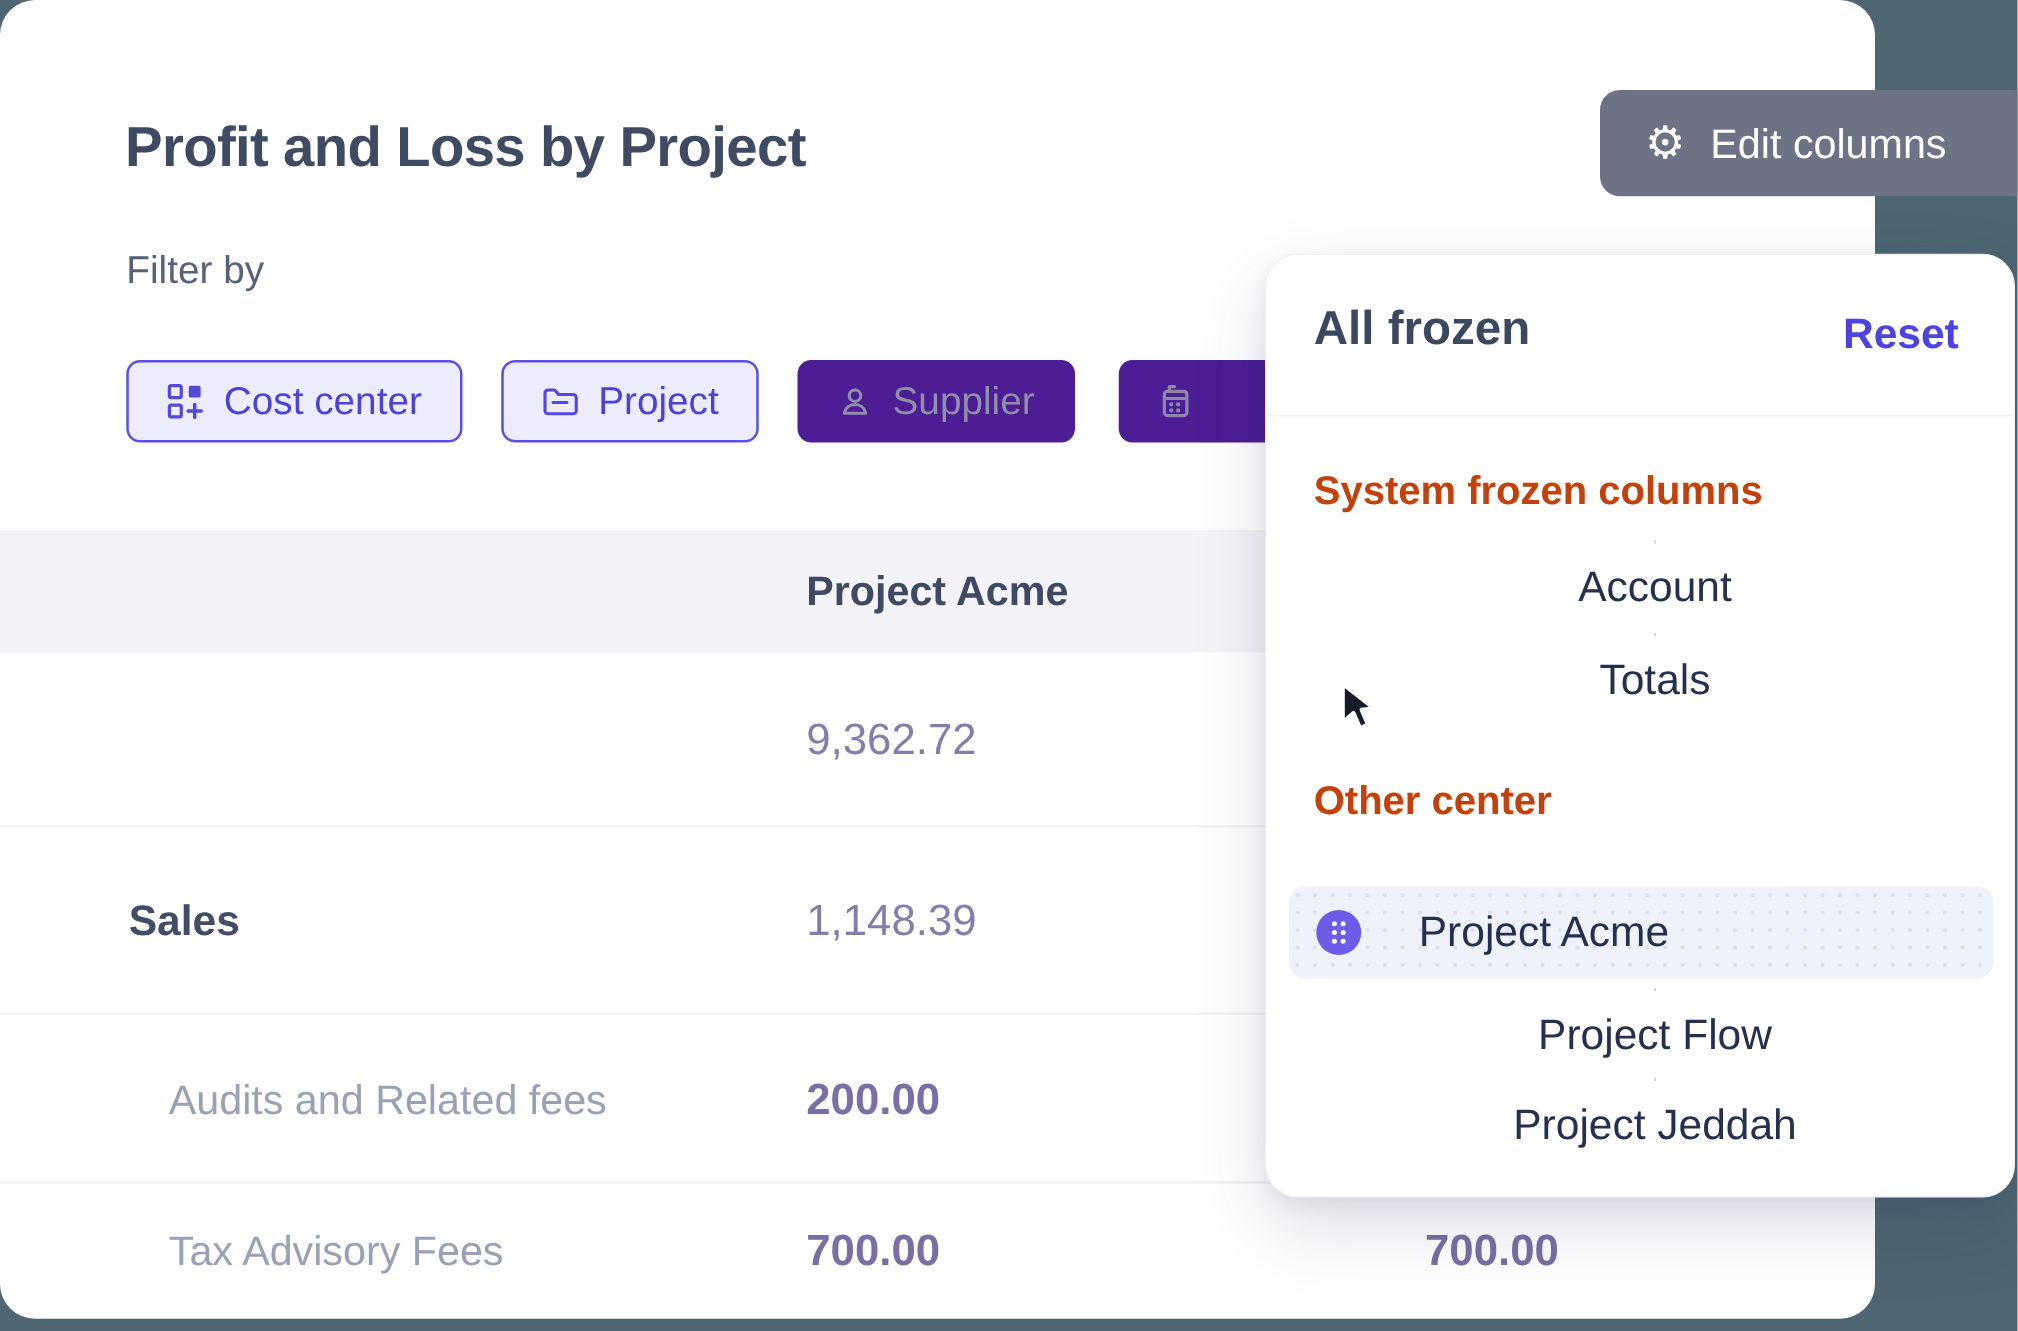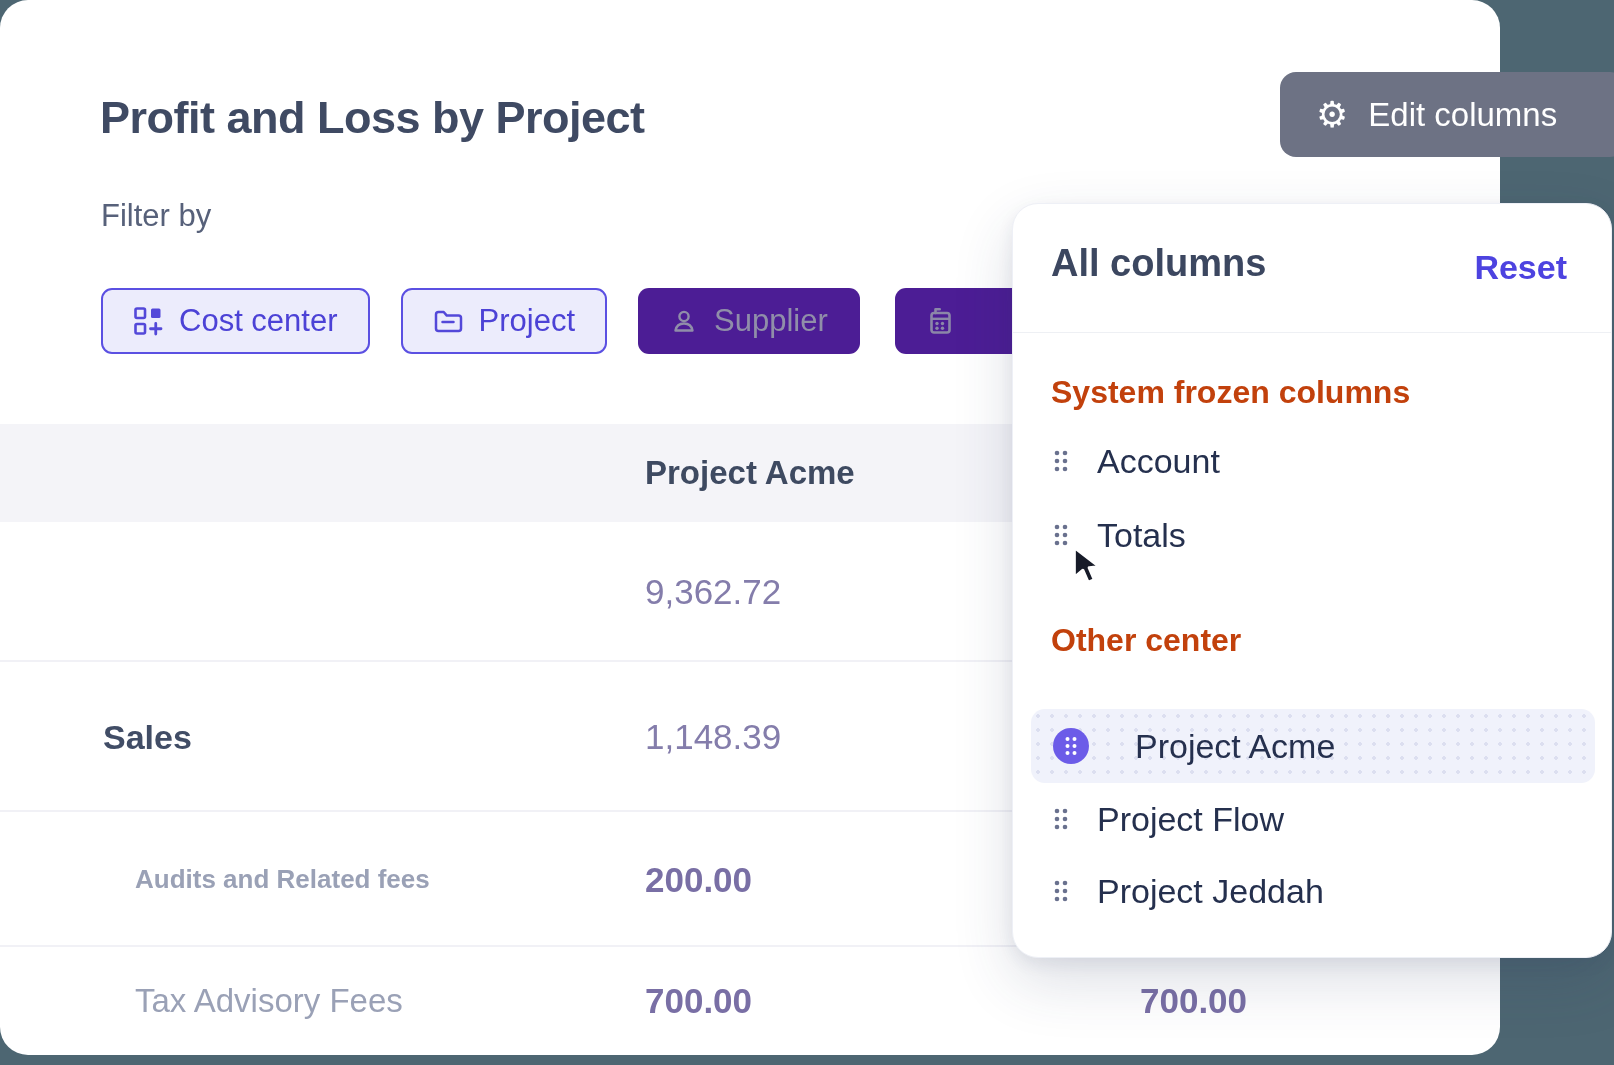--- a/index.html
+++ b/index.html
@@ -62,21 +62,21 @@
   }
   .trow{position:absolute;left:0;width:1500px;}
   .trow.sep{border-bottom:2px solid #f1f1f6;box-sizing:border-box;}
   .trow .lbl,.trow .val,.trow .val2{position:absolute;top:0;}
   .row-income {top:522px;height:140px;}
   .row-sales  {top:662px;height:150px;}
   .row-audits {top:812px;height:135px;}
   .row-tax    {top:947px;height:108px;}
   .row-income .lbl{left:58px;line-height:140px;font-size:35px;font-weight:600;color:#414d66;}
   .row-sales  .lbl{left:103px;line-height:150px;font-size:34px;font-weight:600;color:#414d66;}
-  .row-audits .lbl{left:135px;line-height:135px;font-size:26px;font-weight:700;color:#9aa1b6;}
+  .row-audits .lbl{left:135px;line-height:135px;font-size:33px;font-weight:400;color:#9aa1b6;}
   .row-tax    .lbl{left:135px;line-height:108px;font-size:33px;font-weight:500;color:#9aa1b6;}
   .row-income .val{left:645px;line-height:140px;font-size:35px;font-weight:500;color:#847dab;}
   .row-sales  .val{left:645px;line-height:150px;font-size:35px;font-weight:500;color:#847dab;}
   .row-audits .val{left:645px;line-height:135px;font-size:35px;font-weight:600;color:#796fa5;}
   .row-tax    .val{left:645px;line-height:108px;font-size:35px;font-weight:600;color:#796fa5;}
   .row-tax    .val2{left:1140px;line-height:108px;font-size:35px;font-weight:600;color:#796fa5;}
 
   
   .popover{
     position:absolute;left:1012px;top:203px;width:600px;height:755px;
@@ -85,21 +85,21 @@
     z-index:10;box-sizing:border-box;
   }
   .pop-title{position:absolute;left:38px;top:38px;font-size:38px;font-weight:600;color:#3c4760;}
   .pop-reset{position:absolute;right:44px;top:44px;font-size:34px;font-weight:600;color:#4d43e0;cursor:pointer;}
   .pop-divider{position:absolute;left:0;top:128px;width:100%;height:1px;background:#eef0f4;}
   .pop-heading{position:absolute;left:38px;font-size:32px;font-weight:700;color:#c2410c;}
   .h-frozen{top:170px;}
   .h-other{top:418px;}
   .pop-item{
     position:absolute;left:0;right:16px;height:58px;
-    display:flex;align-items:center;padding-left:40px;gap:28px;box-sizing:border-box;
+    display:flex;align-items:center;padding-left:40px;gap:16px;box-sizing:border-box;flex-direction:column;
   }
   .i-account{top:228px;}
   .i-totals{top:302px;}
   .i-flow{top:586px;}
   .i-jeddah{top:658px;}
   .pop-item .item-label{font-size:34px;font-weight:500;color:#25304e;}
   .drag-dots{display:block;}
 
   .drag-row{
     position:absolute;left:18px;top:505px;width:564px;height:74px;
@@ -192,21 +192,21 @@
       <span class="val2">700.00</span>
     </div>
   </div>
 
   <div class="edit-btn">
     <span class="gear">⚙</span>
     <span>Edit columns</span>
   </div>
 
   <div class="popover">
-    <div class="pop-title">All columns</div>
+    <div class="pop-title">All frozen</div>
     <div class="pop-reset">Reset</div>
     <div class="pop-divider"></div>
 
     <div class="pop-heading h-frozen">System frozen columns</div>
 
     <div class="pop-item i-account">
       <svg class="drag-dots" width="16" height="24" viewBox="0 0 16 24">
         <circle cx="4" cy="4" r="2.3" fill="#69718e"></circle>
           <circle cx="12" cy="4" r="2.3" fill="#69718e"></circle>
         <circle cx="4" cy="12" r="2.3" fill="#69718e"></circle>

